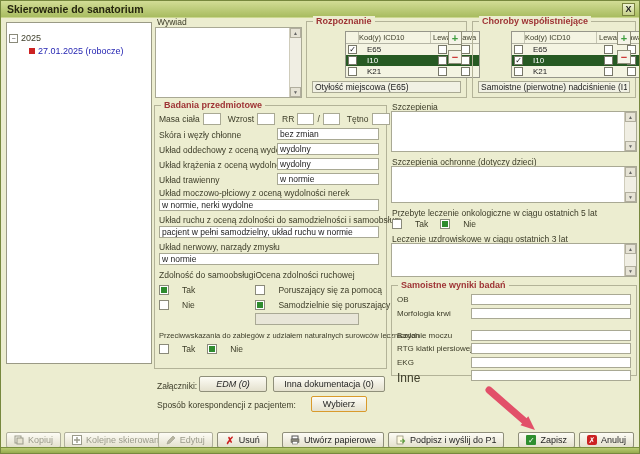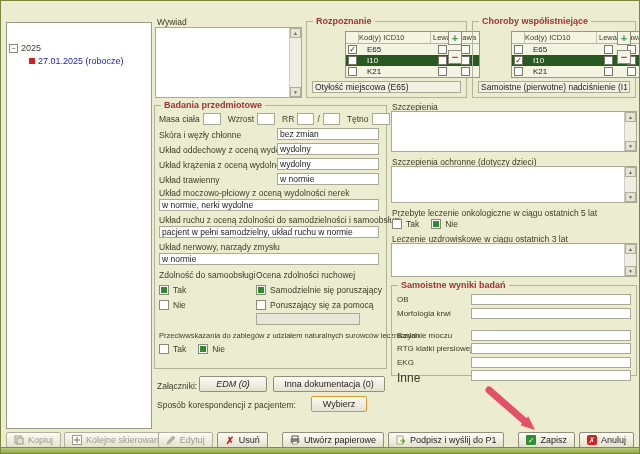--- a/index.html
+++ b/index.html
@@ -7,21 +7,21 @@
   body { font-family:"Liberation Sans", sans-serif; font-size:9px; color:#3c3c28; }
   .window { position:relative; width:640px; height:454px; background:#ecedd0; border:1px solid #77883e; overflow:hidden; }
 
   .titlebar { position:absolute; left:0; top:0; width:100%; height:17px;
     background:linear-gradient(#d2dd96,#a8bc60); border-bottom:1px solid #87975011;
     display:flex; align-items:center; padding:0 4px 0 6px; }
   .titlebar .t { font-size:10.5px; font-weight:bold; color:#26260e; flex:1; }
   .closebox { width:13px; height:13px; border:1px solid #79823f; background:linear-gradient(#eef2d2,#c6d189);
     font-size:9px; font-weight:bold; color:#222; display:flex; align-items:center; justify-content:center; cursor:pointer; }
 
-  .tree { position:absolute; left:5px; top:21px; width:146px; height:407px; background:#fff; border:1px solid #9a9a85; padding:20px 2px; }
+  .tree { position:absolute; left:5px; top:21px; width:146px; height:342px; background:#fff; border:1px solid #9a9a85; padding:10px 2px; }
   .tree-root { display:flex; align-items:center; gap:3px; }
   .expander { width:9px; height:9px; border:1px solid #8a8a7a; background:#fff; font-size:7px; line-height:7px; text-align:center; color:#444; }
   .tree-leaf { display:flex; align-items:center; gap:3px; margin:3px 0 0 20px; color:#1f1fb0; }
   .red-sq { width:6px; height:6px; background:#cc2222; }
 
   .lbl { font-size:8.5px; color:#3c3c28; white-space:nowrap; }
   .legend { position:absolute; top:-6px; left:6px; background:#ecedd0; padding:0 3px; font-size:9px; font-weight:bold; color:#9e3335; white-space:nowrap; line-height:10px; }
   .fs { position:absolute; border:1px solid #b3b398;padding-left:9px; }
 
   .ta { position:absolute; background:#fff; border:1px solid #a9a994; }
@@ -44,21 +44,21 @@
   .icd-row.selected { background:#275a23; color:#fff; }
   .icd-row .c-check,.icd-row .c-code,.icd-row .c-side{ border-right:none; }
   .tcb { width:9px; height:9px; border:1px solid #777768; background:#fff; font-size:8px; line-height:8px; display:inline-flex; align-items:center; justify-content:center; color:#111; }
   .icd-btn { position:absolute; width:14px; height:14px; right:4px; background:#f5f4e8; border:1px solid #8f8f7a; font-weight:bold; font-size:11px; line-height:11px; display:flex; align-items:center; justify-content:center; cursor:pointer; }
   .icd-btn.add { top:9px; color:#3f9e3f; }
   .icd-btn.del { top:28px; color:#cc3333; }
   .icd-desc { position:absolute; left:5px; bottom:4px; width:calc(100% - 10px); }
 
   .fcb { width:10px; height:10px; border:1px solid #8a8a7a; background:#fff; display:inline-flex; align-items:center; justify-content:center; flex:0 0 auto; }
   .fcb.on::after { content:""; width:6px; height:6px; background:#2e8b2e; display:block; }
-  .cbrow { display:flex; align-items:center; gap:4px; }
+  .cbrow { display:flex; align-items:center; gap:13px; }
 
   .exam-row { position:relative; height:13px; margin-bottom:2px; }
   .exam-row .lbl { position:absolute; left:0; top:2px; }
   .exam-row .tb { position:absolute; right:3px; top:0; width:102px; }
   .stk-lbl { margin:2px 0 1px; }
   .stk-in { width:calc(100% - 3px); margin-bottom:2px; }
 
   .btn { display:inline-flex; align-items:center; gap:4px; height:16px; padding:0 7px; border:1px solid #8f8f7a; border-radius:2px;
     background:linear-gradient(#fdfcf5,#e4e1ce); font-size:9px; color:#1f1f1f; cursor:pointer; white-space:nowrap; }
   .btn.disabled { color:#9b9b8b; border-color:#b0b09c; }
@@ -71,20 +71,24 @@
   .footer-right { position:absolute; right:5px; top:431px; display:flex; gap:4px; }
 
   .strip { position:absolute; left:0; bottom:0; width:100%; height:6px; background:linear-gradient(#b9cb72,#96ab4e); border-top:1px solid #7a8f3e; }
   .overlay { position:absolute; pointer-events:none; }
 </style>
 </head>
 <body>
 
 <div class="window">
 
+  <div class="titlebar">
+    <span class="t">Skierowanie do sanatorium</span>
+    <span class="closebox">X</span>
+  </div>
 
   <div class="tree">
     <div class="tree-root">
       <span class="expander">−</span>
       <span>2025</span>
     </div>
     <div class="tree-leaf">
       <span class="red-sq"></span>
       <span>27.01.2025 (robocze)</span>
     </div>
@@ -248,26 +252,26 @@
           <span class="lbl">Tak</span>
         </div>
         <div class="cbrow" style="margin-top:5px;">
           <span class="fcb"></span>
           <span class="lbl">Nie</span>
         </div>
       </div>
       <div style="flex:1;">
         <div class="lbl">Ocena zdolności ruchowej</div>
         <div class="cbrow" style="margin-top:5px;">
+          <span class="fcb"></span>
+          <span class="lbl">Poruszający się za pomocą</span>
+        </div>
+        <div class="cbrow" style="margin-top:5px;">
           <span class="fcb on"></span>
           <span class="lbl">Samodzielnie się poruszający</span>
-        </div>
-        <div class="cbrow" style="margin-top:5px;">
-          <span class="fcb"></span>
-          <span class="lbl">Poruszający się za pomocą</span>
         </div>
         <input class="tb dis" style="width: 104px; margin-top: 3px;" disabled="" value="">
       </div>
     </div>
 
     <div class="lbl" style="margin-top:6px;font-size:7.5px;">Przeciwwskazania do zabiegów z udziałem naturalnych surowców leczniczych</div>
     <div style="display:flex;gap:12px;margin-top:4px;">
       <div class="cbrow">
         <span class="fcb"></span>
         <span class="lbl">Tak</span>

